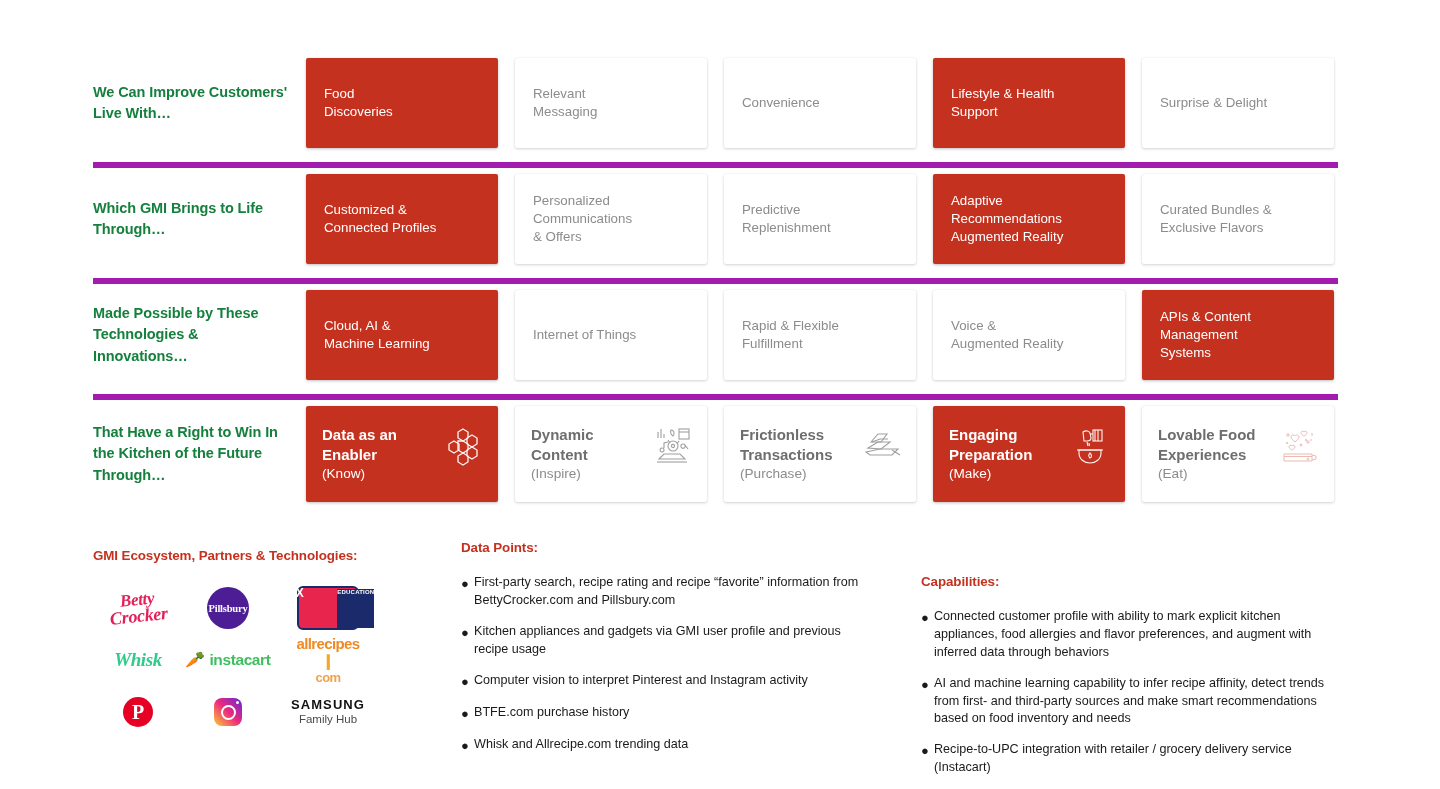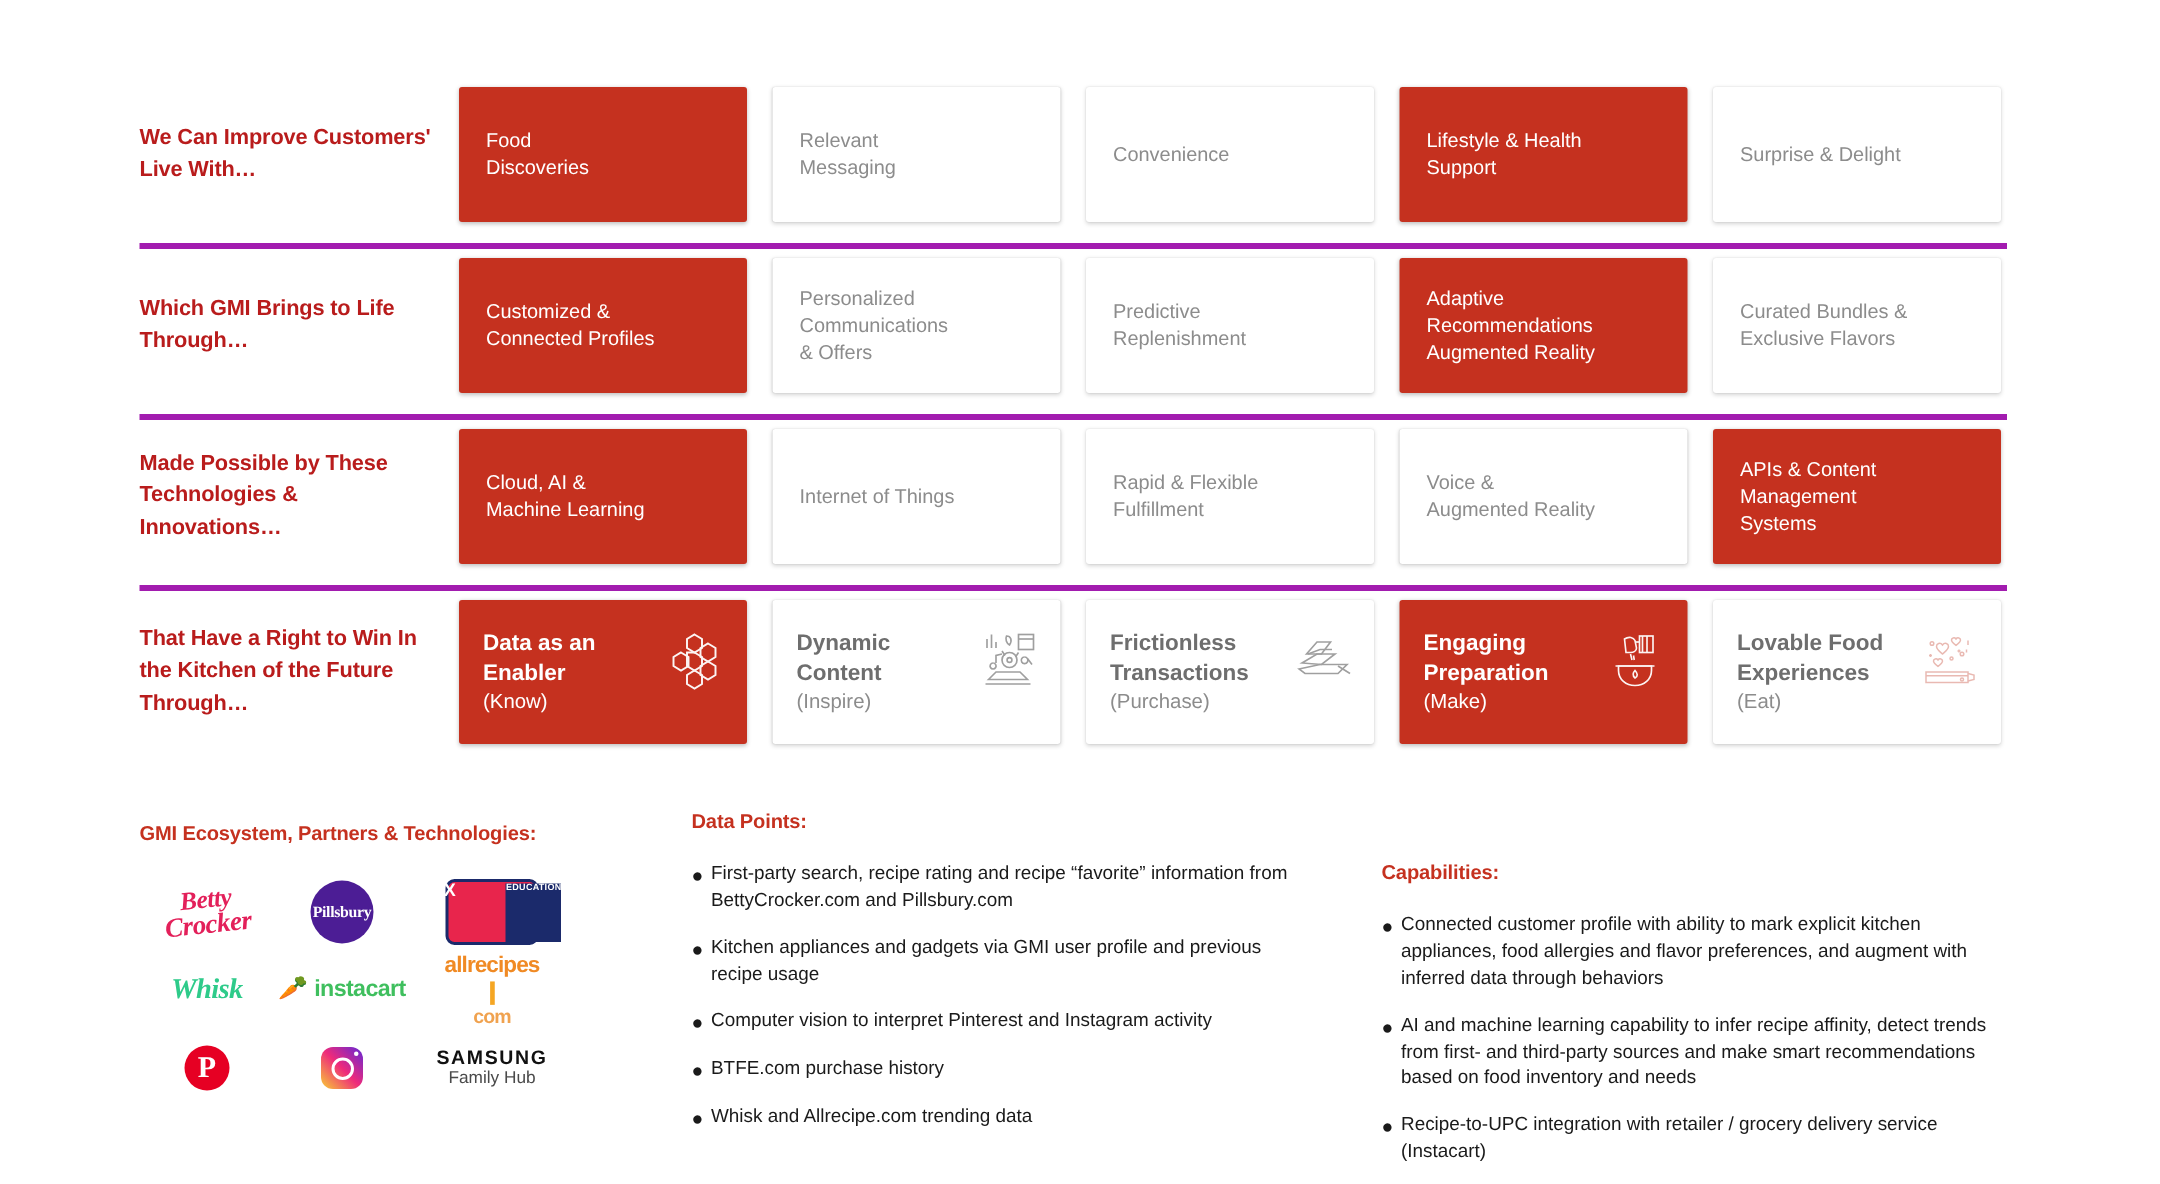--- a/index.html
+++ b/index.html
@@ -8,30 +8,30 @@
     background: #ffffff;
     font-family: "Liberation Sans", sans-serif;
     overflow: hidden;
   }
   .page { position: relative; width: 1440px; height: 789px; padding: 0; }
 
   
   .matrix { position: absolute; left: 93px; top: 52px; width: 1245px; }
 
   .row { display: flex; align-items: stretch; position: relative; }
-  .row + .row { border-top: 4px solid #a21caf; }
+  .row + .row { border-top: 6px solid #a21caf; }
   .row-inner { display: flex; width: 100%; padding: 6px 0 14px 0; }
 
   .row-label {
     width: 213px;
     flex: 0 0 213px;
     font-size: 14.5px;
     font-weight: bold;
     line-height: 1.47;
-    color: #b91c1c;
+    color: #15803d;
     letter-spacing: -0.1px;
     display: flex;
     align-items: center;
     padding-right: 10px;
   }
   .row-1 .row-label, .row-2 .row-label, .row-3 .row-label { align-items: center; }
 
   .cells { display: flex; gap: 17px; flex: 1; }
 
   .cell {

